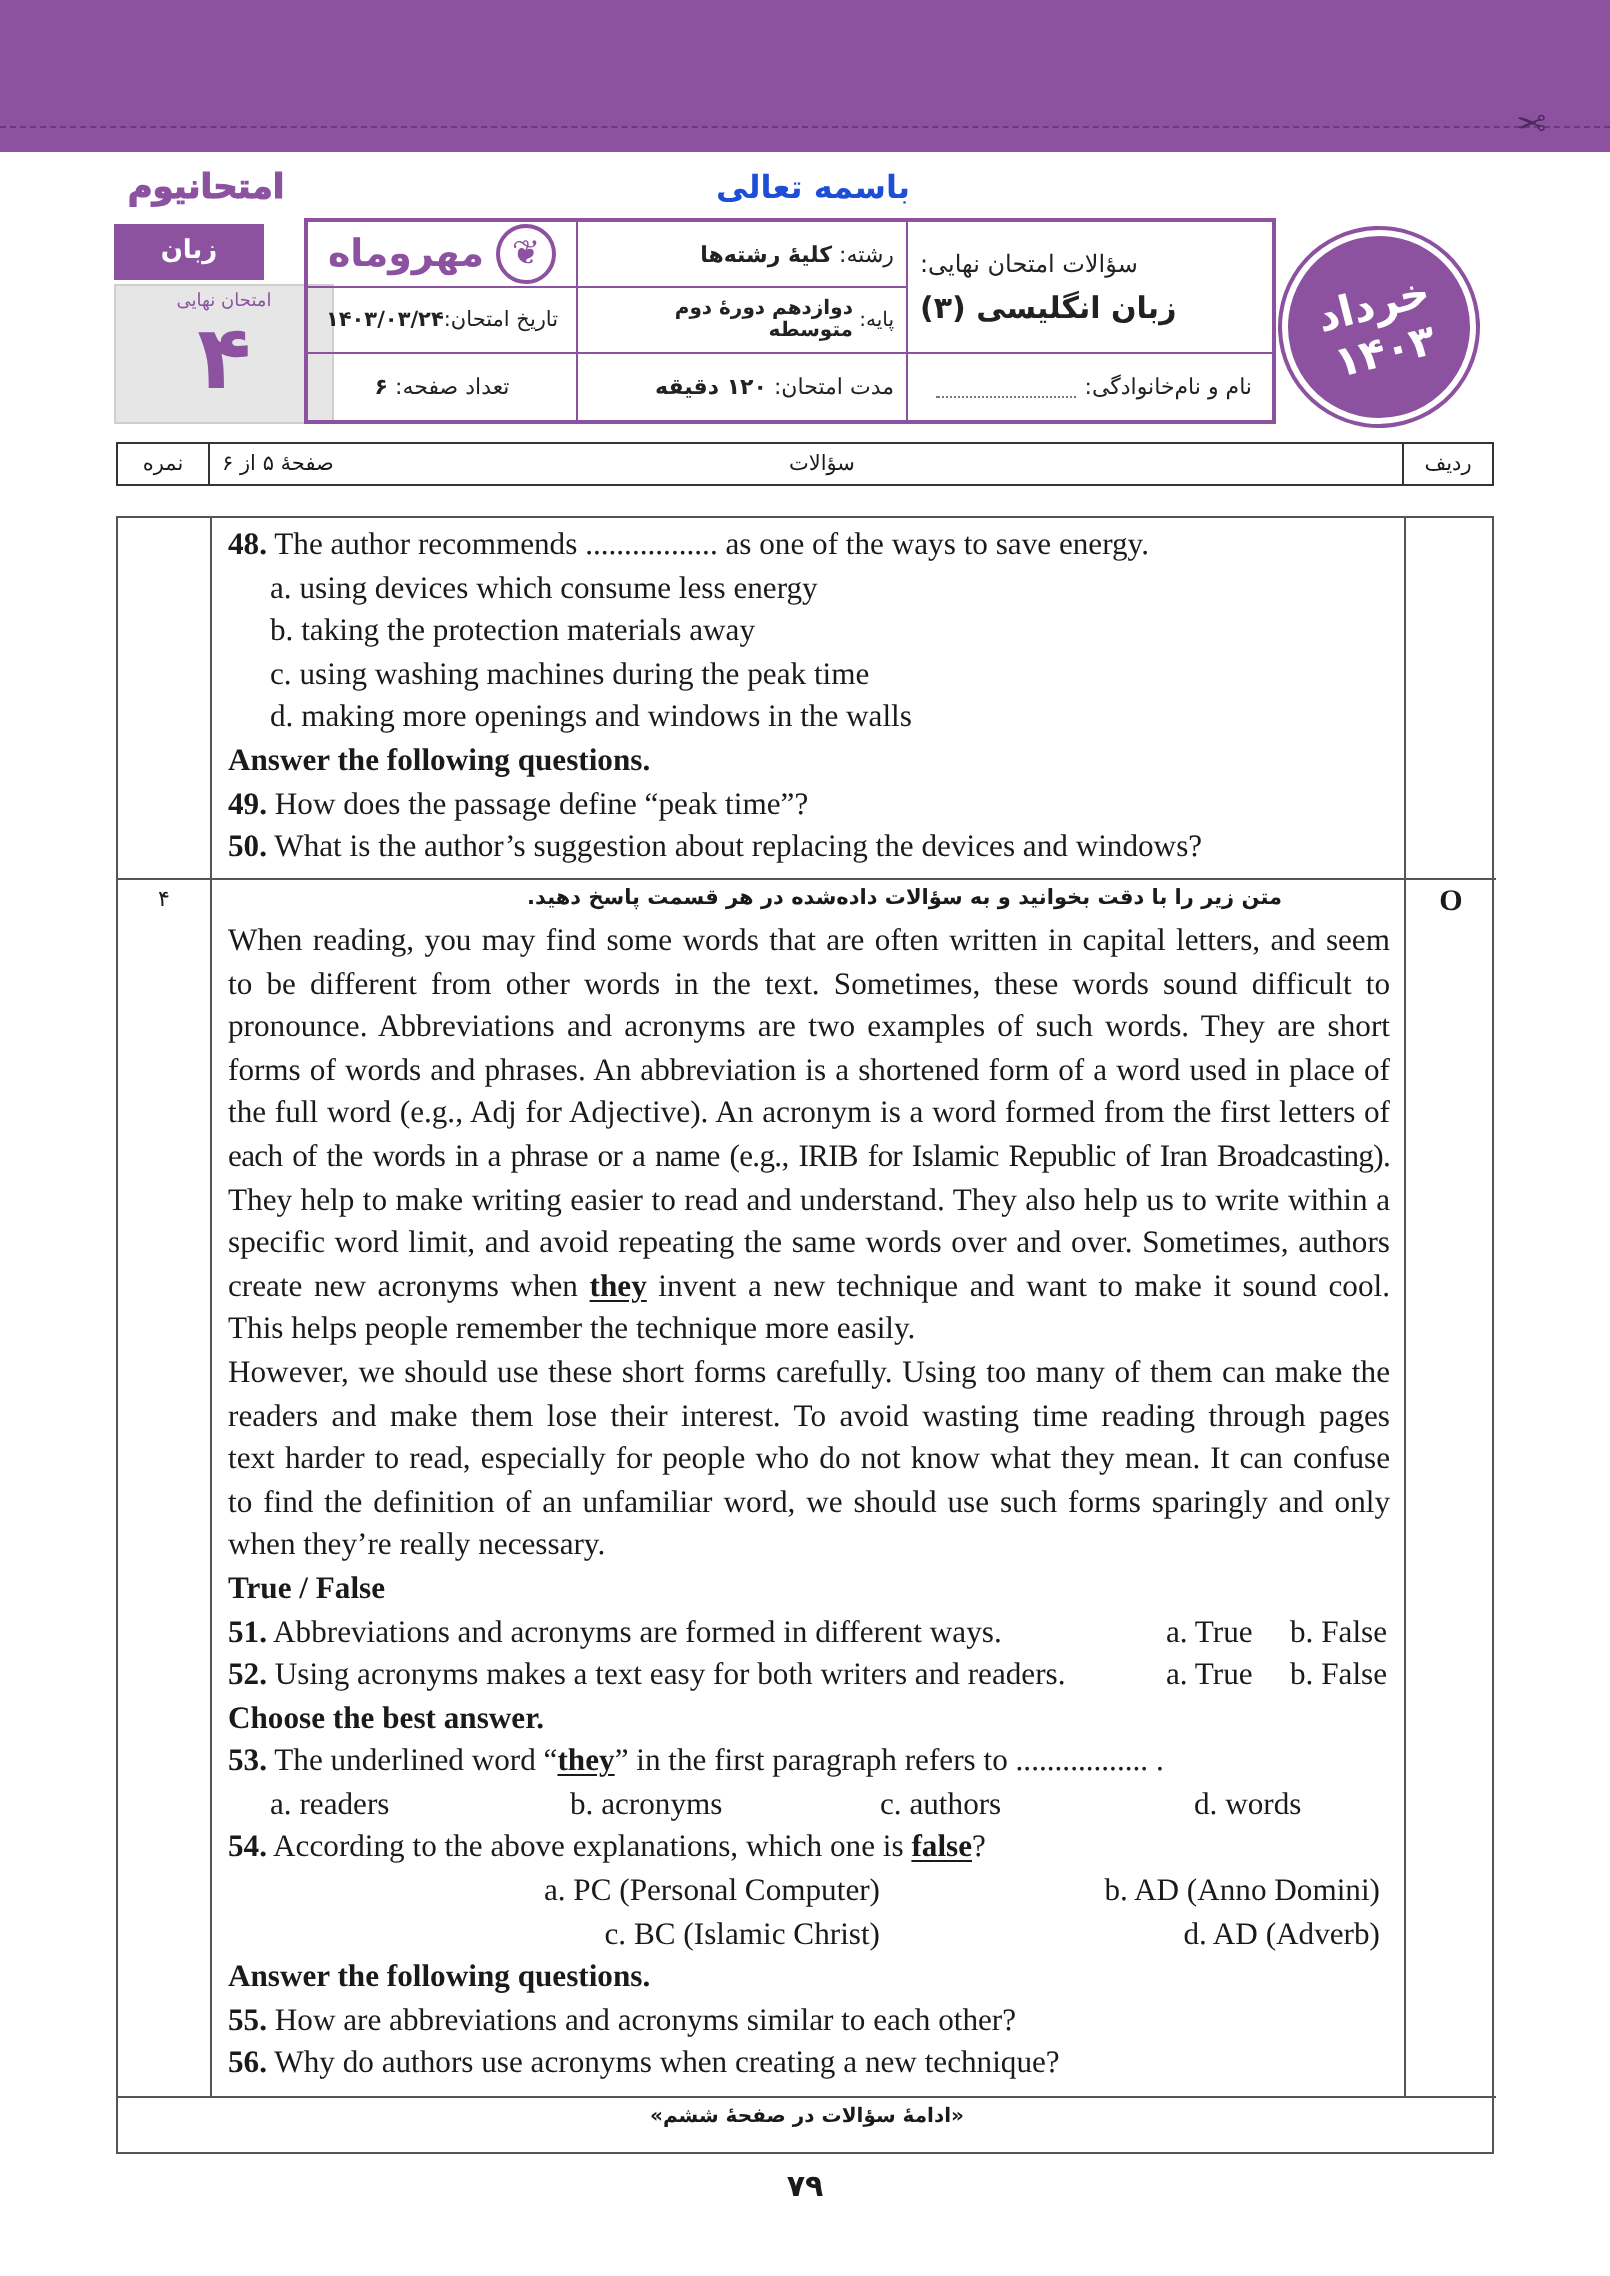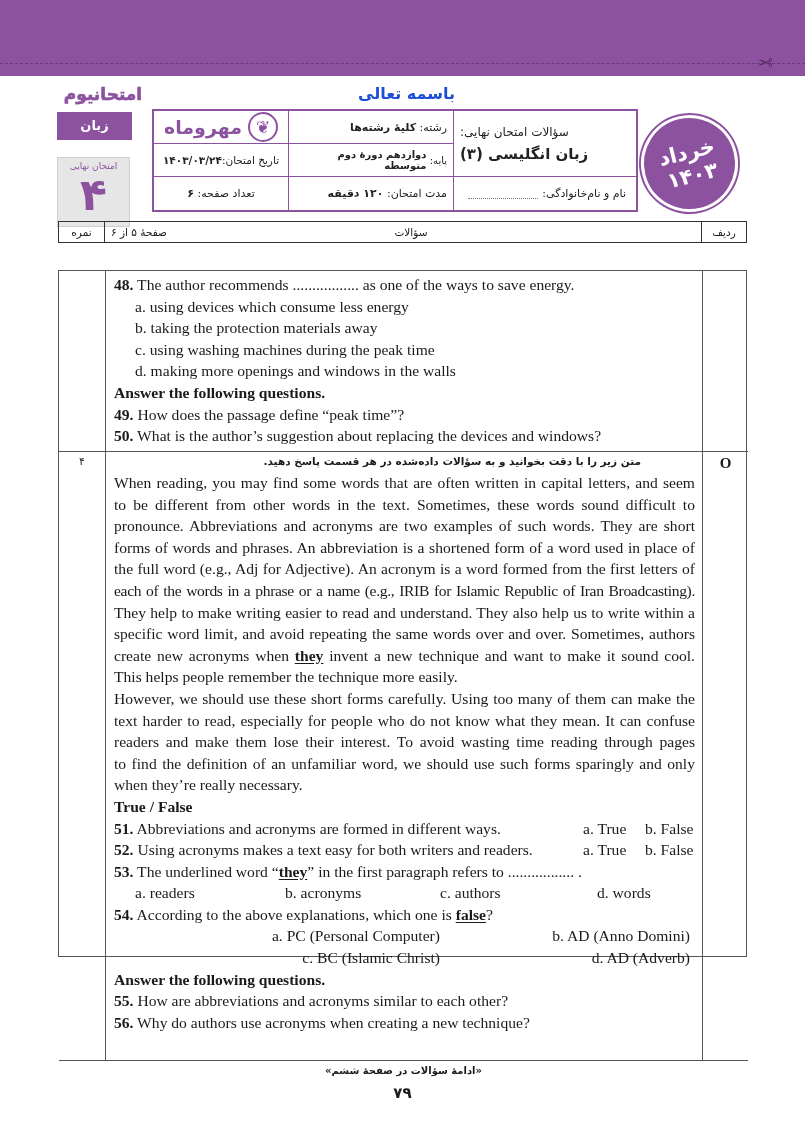--- a/index.html
+++ b/index.html
@@ -9,21 +9,21 @@
   
   .top-band { position: absolute; left: 0; top: 0; width: 805px; height: 76px; background: #8c52a0; }
   .cut-line { position: absolute; left: 0; top: 63px; width: 805px; height: 0; border-top: 1.5px dashed #6a3a7c; }
   .scissors { position: absolute; left: 758px; top: 54px; font-size: 18px; color: #4d2a5a; font-family: "DejaVu Sans", sans-serif; line-height: 18px; transform: scaleX(-1); }
 
   
   .bismillah { position: absolute; left: 355px; top: 84px; width: 100px; text-align: right; font-family: "DejaVu Sans", sans-serif; font-size: 16px; font-weight: bold; direction: rtl; color: #1d4ed8; }
 
   .brand-title { position: absolute; left: 57px; top: 84px; width: 92px; height: 26px; font-family: "DejaVu Sans", sans-serif; font-weight: bold; font-size: 17px; color: #8c52a0; text-align: center; direction: rtl; -webkit-text-stroke: 0.6px #8c52a0; letter-spacing: -0.5px; }
   .subject-tag { position: absolute; left: 57px; top: 112px; width: 75px; height: 28px; background: #8c52a0; color: #fff; font-family: "DejaVu Sans", sans-serif; font-weight: bold; font-size: 13px; text-align: center; line-height: 28px; direction: rtl; }
-  .exam-num-box { position: absolute; left: 57px; top: 142px; width: 73px; height: 70px; background: #e6e6e6; border: 1px solid #cfcfcf; text-align: center; direction: rtl; margin-top: 15px; }
+  .exam-num-box { position: absolute; left: 57px; top: 142px; width: 110px; height: 70px; background: #e6e6e6; border: 1px solid #cfcfcf; text-align: center; direction: rtl; }
   .exam-num-label { display: block; font-family: "DejaVu Sans", sans-serif; font-size: 9px; color: #8c52a0; margin-top: 3px; }
   .exam-num { display: block; font-family: "DejaVu Sans", sans-serif; font-size: 44px; font-weight: bold; color: #8c52a0; line-height: 48px; }
 
   .info-table { position: absolute; left: 152px; top: 109px; width: 486px; height: 103px; border: 2px solid #8c52a0; display: grid; grid-template-columns: 135px 165px 1fr; grid-template-rows: 1fr 1fr 1fr; direction: ltr; }
   .cell { border-right: 1.5px solid #8c52a0; border-bottom: 1.5px solid #8c52a0; direction: rtl; font-family: "DejaVu Sans", sans-serif; font-size: 11px; display: flex; align-items: center; padding: 0 6px; color: #222; }
   .cell b { font-weight: bold; }
   .c-logo { grid-column: 1; grid-row: 1; justify-content: center; }
   .c-date { grid-column: 1; grid-row: 2; justify-content: center; font-size: 10.5px; }
   .c-pages { grid-column: 1; grid-row: 3; justify-content: center; border-bottom: none; }
   .c-field { grid-column: 2; grid-row: 1; }
@@ -46,21 +46,21 @@
   
   .col-header { position: absolute; left: 58px; top: 221px; width: 689px; height: 22px; border: 1.5px solid #333; display: grid; grid-template-columns: 46px 1fr 45px; direction: ltr; font-family: "DejaVu Sans", sans-serif; font-size: 10.5px; }
   .col-header > div { display: flex; align-items: center; direction: rtl; }
   .h-score { border-right: 1.5px solid #333; justify-content: center; }
   .h-questions { justify-content: flex-end; padding: 0 6px; }
   .h-questions .pg { order: 2; }
   .h-questions .q { order: 1; flex: 1; text-align: center; padding-right: 40px; }
   .h-row { border-left: 1.5px solid #333; justify-content: center; }
 
   
-  .main-table { position: absolute; left: 58px; top: 270px; width: 689px; height: 687px; border: 1px solid #555; }
+  .main-table { position: absolute; left: 58px; top: 258px; width: 689px; height: 819px; border: 1px solid #555; }
   .vline { position: absolute; top: 0; width: 0; border-left: 1px solid #555; }
   .hline { position: absolute; left: 0; height: 0; border-top: 1px solid #555; }
 
   .content { position: absolute; left: 55px; font-size: 15.6px; line-height: 21.6px; color: #1a1a1a; }
   .content p { white-space: nowrap; }
   .opt { padding-left: 21px; }
   b.qn { font-weight: bold; }
   .bold { font-weight: bold; }
   .ul { font-weight: bold; text-decoration: underline; text-underline-offset: 2px; }
   .passage { width: 581px; text-align: justify; text-align-last: justify; white-space: normal !important; }
@@ -172,37 +172,38 @@
     <p class="passage">to be different from other words in the text. Sometimes, these words sound difficult to</p>
     <p class="passage">pronounce. Abbreviations and acronyms are two examples of such words. They are short</p>
     <p class="passage">forms of words and phrases. An abbreviation is a shortened form of a word used in place of</p>
     <p class="passage">the full word (e.g., Adj for Adjective). An acronym is a word formed from the first letters of</p>
     <p class="passage" style="letter-spacing:-0.35px;word-spacing:-1px;">each of the words in a phrase or a name (e.g., IRIB for Islamic Republic of Iran Broadcasting).</p>
     <p class="passage">They help to make writing easier to read and understand. They also help us to write within a</p>
     <p class="passage">specific word limit, and avoid repeating the same words over and over. Sometimes, authors</p>
     <p class="passage"><span>create new acronyms when </span><span class="ul">they</span><span> invent a new technique and want to make it sound cool.</span></p>
     <p class="passage last">This helps people remember the technique more easily.</p>
     <p class="passage">However, we should use these short forms carefully. Using too many of them can make the</p>
+    <p class="passage">readers and make them lose their interest. To avoid wasting time reading through pages</p>
     <p class="passage">text harder to read, especially for people who do not know what they mean. It can confuse</p>
-    <p class="passage">readers and make them lose their interest. To avoid wasting time reading through pages</p>
     <p class="passage">to find the definition of an unfamiliar word, we should use such forms sparingly and only</p>
     <p class="passage last">when they’re really necessary.</p>
 
     <p class="bold">True / False</p>
     <div class="tf">
       <span class="stem"><b class="qn">51.</b><span> Abbreviations and acronyms are formed in different ways.</span></span>
       <span class="a">a. True</span>
       <span class="b">b. False</span>
     </div>
     <div class="tf">
       <span class="stem"><b class="qn">52.</b><span> Using acronyms makes a text easy for both writers and readers.</span></span>
       <span class="a">a. True</span>
       <span class="b">b. False</span>
     </div>
 
+    <p class="bold">Choose the best answer.</p>
     <p><b class="qn">53.</b><span> The underlined word “</span><span class="ul">they</span><span>” in the first paragraph refers to ................. .</span></p>
     <div class="grid4">
       <span>a. readers</span>
       <span>b. acronyms</span>
       <span>c. authors</span>
       <span>d. words</span>
     </div>
     <p><b class="qn">54.</b><span> According to the above explanations, which one is </span><span class="ul">false</span><span>?</span></p>
     <div class="grid2">
       <span>a. PC (Personal Computer)</span>

